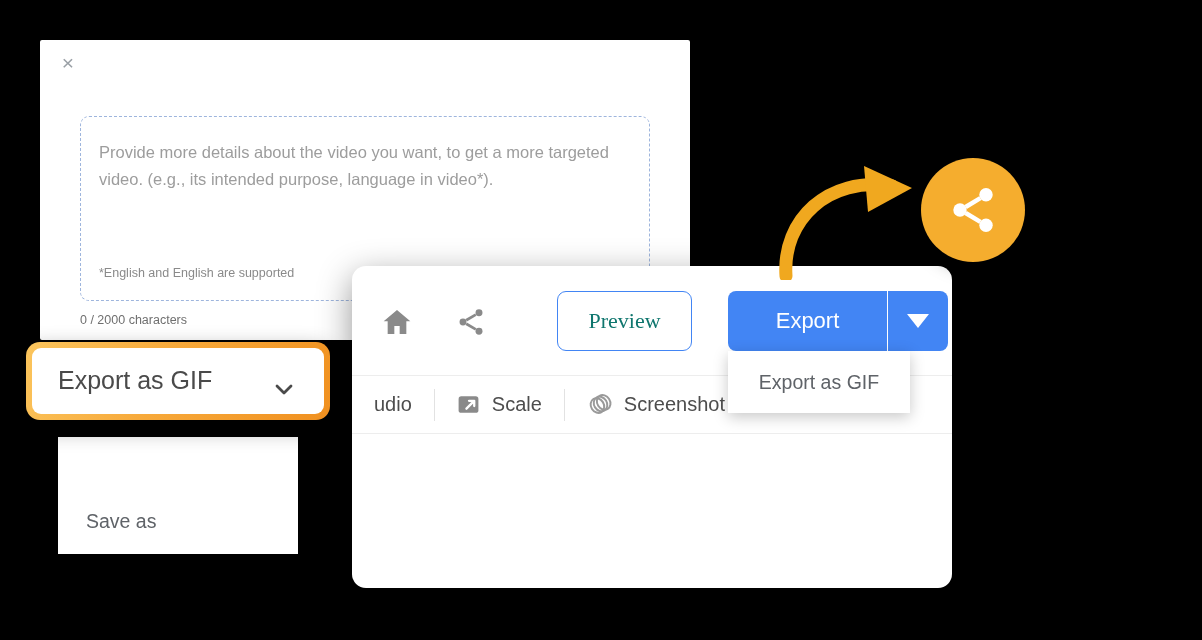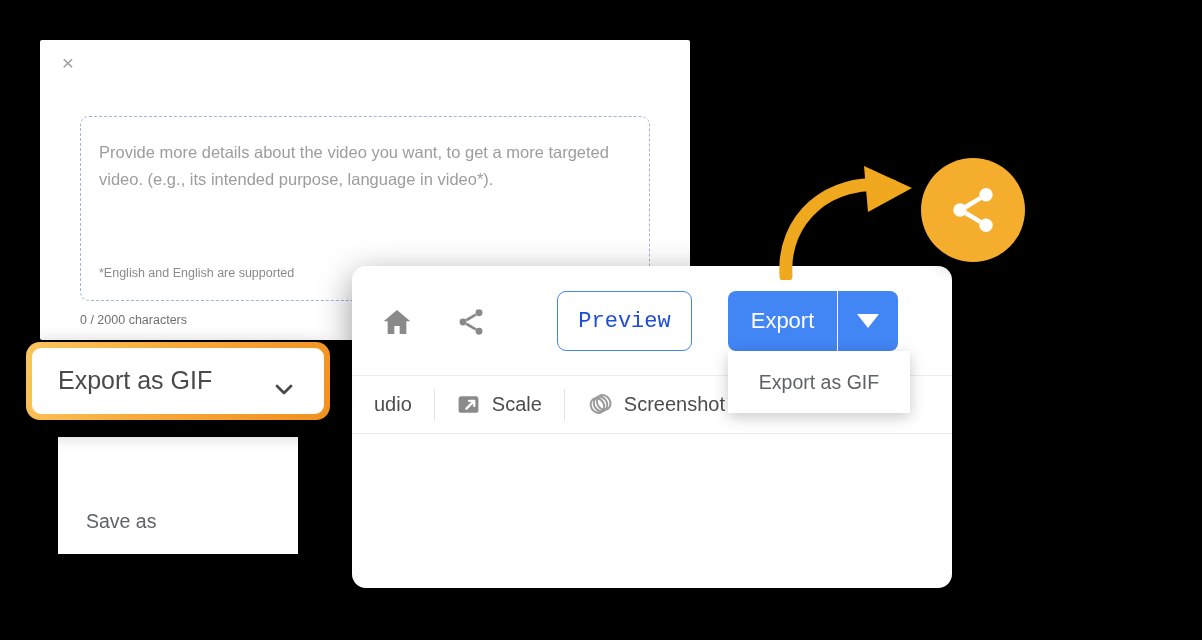--- a/index.html
+++ b/index.html
@@ -129,33 +129,33 @@
   #share-icon-toolbar { position: absolute; left: 103px; top: 40px; cursor: pointer; }
   #preview-button {
     position: absolute;
     left: 205px;
     top: 25px;
     width: 135px;
     height: 60px;
     border: 1.6px solid #4285f4;
     border-radius: 9px;
     background: #ffffff;
-    color: #1d4ed8;
+    color: #0f766e;
     font-size: 22px;
-    font-family: Liberation Mono, monospace;
+    font-family: Liberation Serif, serif;
     cursor: pointer;
     display: flex;
     align-items: center;
     justify-content: center;
   }
   #export-button-group {
     position: absolute;
     left: 376px;
     top: 25px;
-    width: 170px;
+    width: 220px;
     height: 60px;
     display: flex;
     border-radius: 8px;
     overflow: hidden;
   }
   #export-button {
     flex: 1 1 auto;
     background: #4285f4;
     color: #ffffff;
     font-size: 22px;

